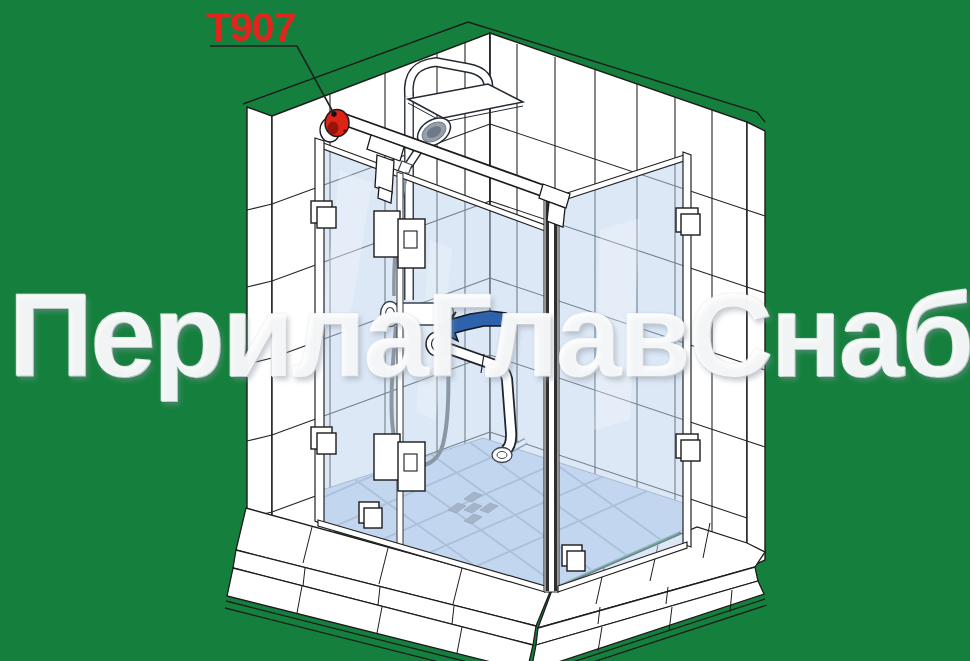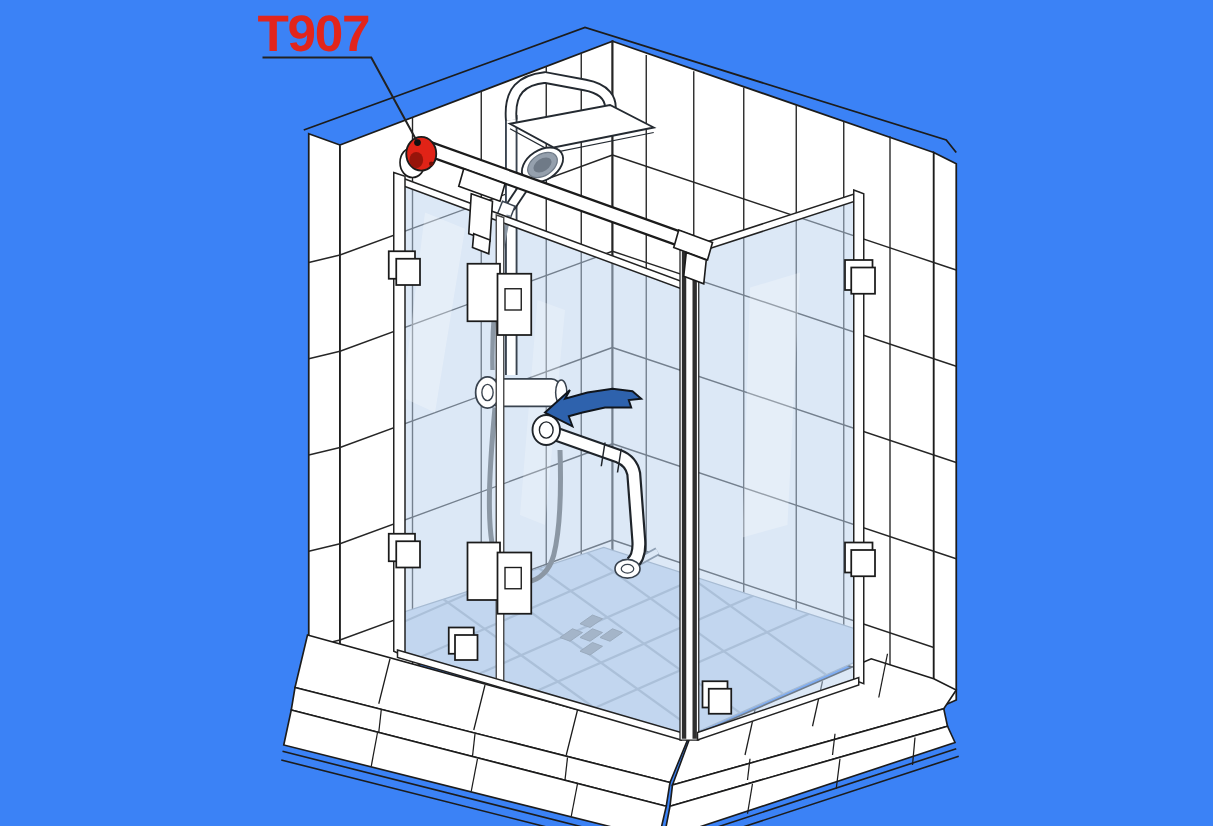--- a/index.html
+++ b/index.html
@@ -1,16 +1,16 @@
 <!DOCTYPE html>
 <html><head>
 <meta charset="utf-8">
 <style>
   html,body{margin:0;padding:0;background:#ffffff;}
-  #stage{position:relative;width:970px;height:661px;background:#3b82f6;overflow:hidden;
+  #stage{position:relative;width:970px;height:661px;background:#15803d;overflow:hidden;
          font-family:"Liberation Sans",sans-serif;}
   #stage svg{position:absolute;left:0;top:0;}
   .lbl{font-family:"Liberation Sans",sans-serif;font-weight:bold;font-size:41px;letter-spacing:-1px;}
   #watermark{
      position:absolute;left:8px;top:276px;width:958px;
      font-family:"Liberation Sans",sans-serif;font-weight:bold;
      font-size:118px;line-height:1;letter-spacing:-3px;white-space:nowrap;
      color:rgba(255,255,255,0.80);
      text-shadow:3px 4px 5px rgba(135,146,158,0.45), 1px 1px 0 rgba(255,255,255,0.85), 0 0 2px rgba(160,170,182,0.30);
      pointer-events:none;user-select:none;}
@@ -275,13 +275,14 @@
   </g>
 
   <polygon points="436,330 456,312 452,319 470,314 490,311 506,313 513,319 503,320 505,326 484,326 466,330 455,333 458,341" stroke="#10151c" stroke-width="1.5" fill="#2e62ad"></polygon>
 
   <g>
     <path d="M210,46 L297,46 L333,112" stroke="#222222" stroke-width="1.6" fill="none"></path>
     <text x="206" y="41" class="lbl" fill="#e2251c">T907</text>
   </g>
 </svg>
 
+<div id="watermark">ПерилаГлавСнаб</div>
 </div>
 
 </body></html>

